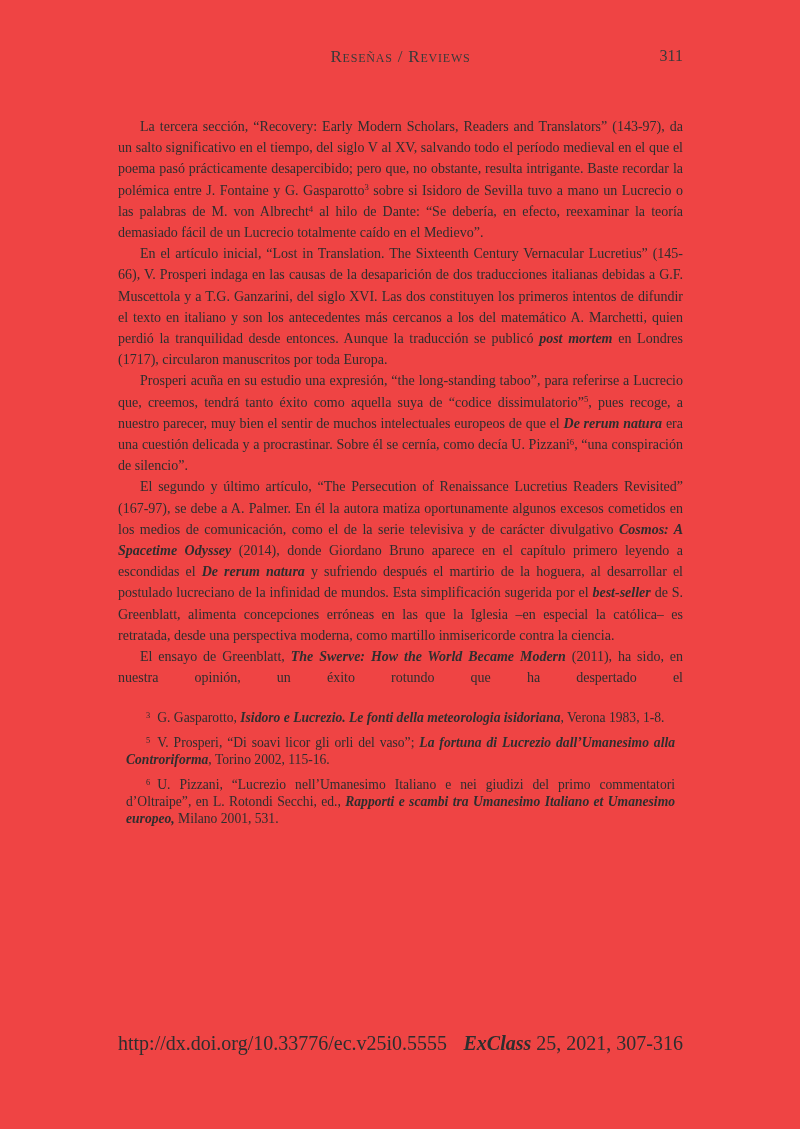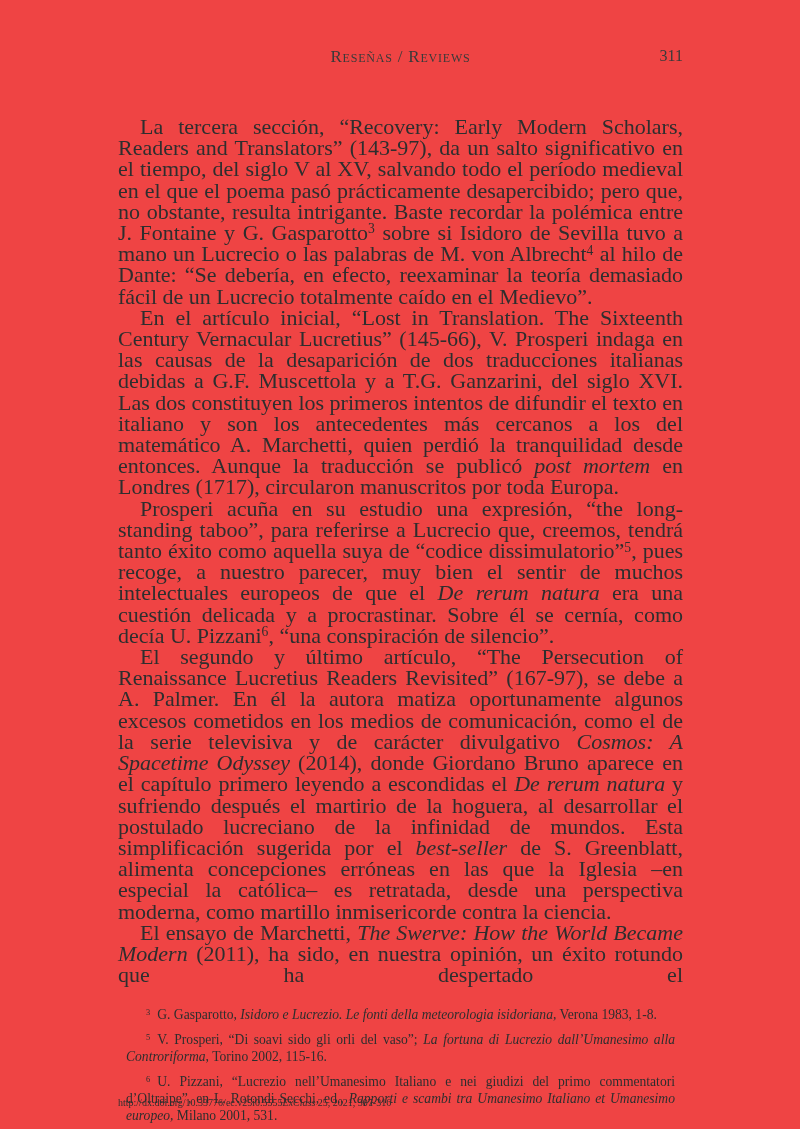--- a/index.html
+++ b/index.html
@@ -39,26 +39,26 @@
   .content {
     position: absolute;
     top: 116px;
     left: 118px;
     width: 565px;
   }
   .content p.para {
     margin: 0;
     text-indent: 22px;
     text-align: justify;
-    font-size: 22px;
+    font-size: 14px;
     line-height: 21.2px;
     color: #2e2e2e;
   }
   .content p.para.cont { text-align-last: justify; }
-  .it { font-style: italic; }
+  .it { font-style: italic; font-weight: bold; }
   sup.fnref {
     font-size: 0.62em;
     vertical-align: baseline;
     position: relative;
     top: -0.48em;
     line-height: 0;
   }
   .footnotes {
     margin-top: 21px;
   }
@@ -66,49 +66,50 @@
     margin: 8px;
     text-indent: 20px;
     text-align: justify;
     font-size: 13.6px;
     line-height: 17px;
     color: #2e2e2e;
   }
   .footnotes p.fn sup.fnref { margin-right: 7px; }
   .page-footer {
     position: absolute;
-    top: 1097px;
+    top: 1032px;
     left: 118px;
     width: 565px;
     display: flex;
-    font-size: 10px;
+    justify-content: space-between;
+    font-size: 20px;
     color: #2e2e2e;
   }
 </style>
 </head>
 <body>
 
 <div class="page">
 
   <div class="running-header">
     <span class="title">Reseñas / Reviews</span>
     <span class="pagenum">311</span>
   </div>
 
   <div class="content">
     <div id="paragraphs">
         <p class="para"><span>La tercera sección, “Recovery: Early Modern Scholars, Readers and Translators” (143-97), da un salto significativo en el tiempo, del siglo V al XV, salvando todo el período medieval en el que el poema pasó prácticamente desapercibido; pero que, no obstante, resulta intrigante. Baste recordar la polémica entre J. Fontaine y G. Gasparotto</span><sup class="fnref">3</sup><span> sobre si Isidoro de Sevilla tuvo a mano un Lucrecio o las palabras de M. von Albrecht</span><sup class="fnref">4</sup><span> al hilo de Dante: “Se debería, en efecto, reexaminar la teoría demasiado fácil de un Lucrecio totalmente caído en el Medievo”.</span></p>
         <p class="para"><span>En el artículo inicial, “Lost in Translation. The Sixteenth Century Vernacular Lucretius” (145-66), V. Prosperi indaga en las causas de la desaparición de dos traducciones italianas debidas a G.F. Muscettola y a T.G. Ganzarini, del siglo XVI. Las dos constituyen los primeros intentos de difundir el texto en italiano y son los antecedentes más cercanos a los del matemático A. Marchetti, quien perdió la tranquilidad desde entonces. Aunque la traducción se publicó </span><span class="it">post mortem</span><span> en Londres (1717), circularon manuscritos por toda Europa.</span></p>
         <p class="para"><span>Prosperi acuña en su estudio una expresión, “the long-standing taboo”, para referirse a Lucrecio que, creemos, tendrá tanto éxito como aquella suya de “codice dissimulatorio”</span><sup class="fnref">5</sup><span>, pues recoge, a nuestro parecer, muy bien el sentir de muchos intelectuales europeos de que el </span><span class="it">De rerum natura</span><span> era una cuestión delicada y a procrastinar. Sobre él se cernía, como decía U. Pizzani</span><sup class="fnref">6</sup><span>, “una conspiración de silencio”.</span></p>
         <p class="para"><span>El segundo y último artículo, “The Persecution of Renaissance Lucretius Readers Revisited” (167-97), se debe a A. Palmer. En él la autora matiza oportunamente algunos excesos cometidos en los medios de comunicación, como el de la serie televisiva y de carácter divulgativo </span><span class="it">Cosmos: A Spacetime Odyssey</span><span> (2014), donde Giordano Bruno aparece en el capítulo primero leyendo a escondidas el </span><span class="it">De rerum natura</span><span> y sufriendo después el martirio de la hoguera, al desarrollar el postulado lucreciano de la infinidad de mundos. Esta simplificación sugerida por el </span><span class="it">best-seller</span><span> de S. Greenblatt, alimenta concepciones erróneas en las que la Iglesia –en especial la católica– es retratada, desde una perspectiva moderna, como martillo inmisericorde contra la ciencia.</span></p>
-        <p class="para cont"><span>El ensayo de Marchetti, </span><span class="it">The Swerve: How the World Became Modern</span><span> (2011), ha sido, en nuestra opinión, un éxito rotundo que ha despertado el</span></p>
+        <p class="para cont"><span>El ensayo de Greenblatt, </span><span class="it">The Swerve: How the World Became Modern</span><span> (2011), ha sido, en nuestra opinión, un éxito rotundo que ha despertado el</span></p>
       </div>
     <div id="footnotes" class="footnotes">
         <p class="fn"><sup class="fnref">3</sup><span>G. Gasparotto, </span><span class="it">Isidoro e Lucrezio. Le fonti della meteorologia isidoriana</span><span>, Verona 1983, 1-8.</span></p>
-        <p class="fn"><sup class="fnref">5</sup><span>V. Prosperi, “Di soavi sido gli orli del vaso”; </span><span class="it">La fortuna di Lucrezio dall’Umanesimo alla Controriforma</span><span>, Torino 2002, 115-16.</span></p>
+        <p class="fn"><sup class="fnref">5</sup><span>V. Prosperi, “Di soavi licor gli orli del vaso”; </span><span class="it">La fortuna di Lucrezio dall’Umanesimo alla Controriforma</span><span>, Torino 2002, 115-16.</span></p>
         <p class="fn"><sup class="fnref">6</sup><span>U. Pizzani, “Lucrezio nell’Umanesimo Italiano e nei giudizi del primo commentatori d’Oltraipe”, en L. Rotondi Secchi, ed., </span><span class="it">Rapporti e scambi tra Umanesimo Italiano et Umanesimo europeo,</span><span> Milano 2001, 531.</span></p>
       </div>
   </div>
 
   <div class="page-footer">
     <span>http://dx.doi.org/10.33776/ec.v25i0.5555</span>
     <span><span class="it">ExClass</span><span> 25, 2021, 307-316</span></span>
   </div>
 
 </div>

